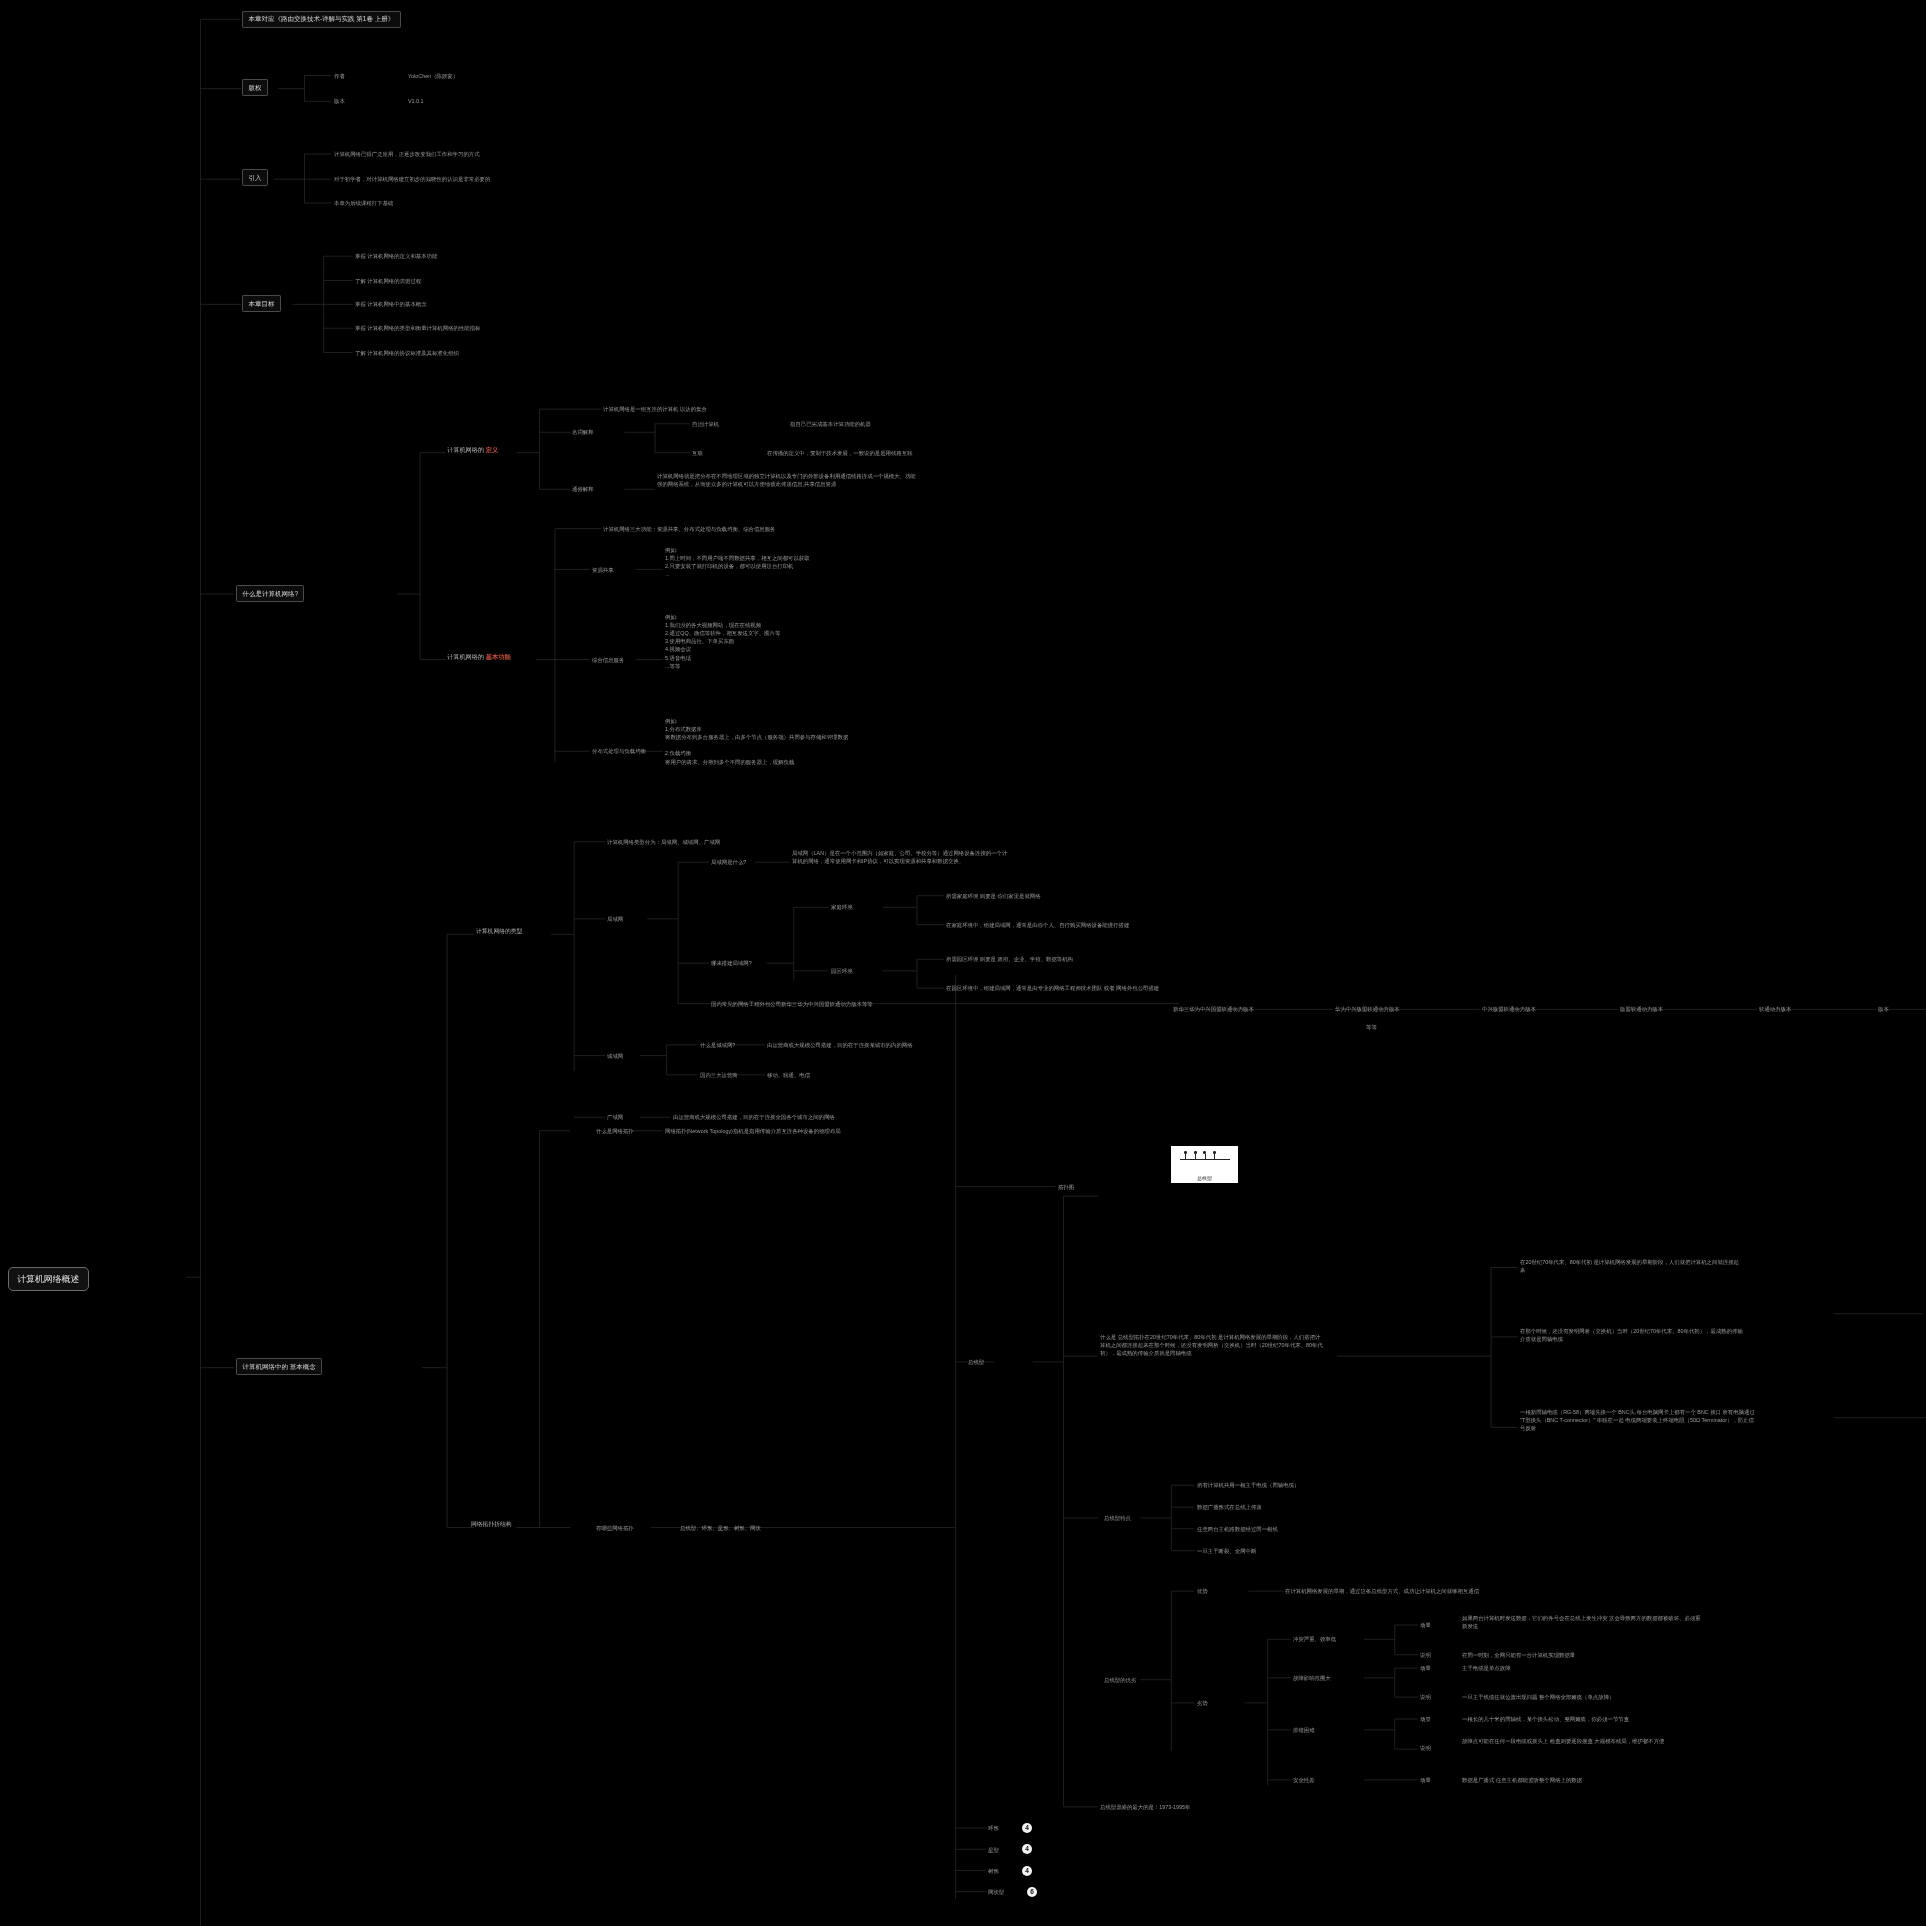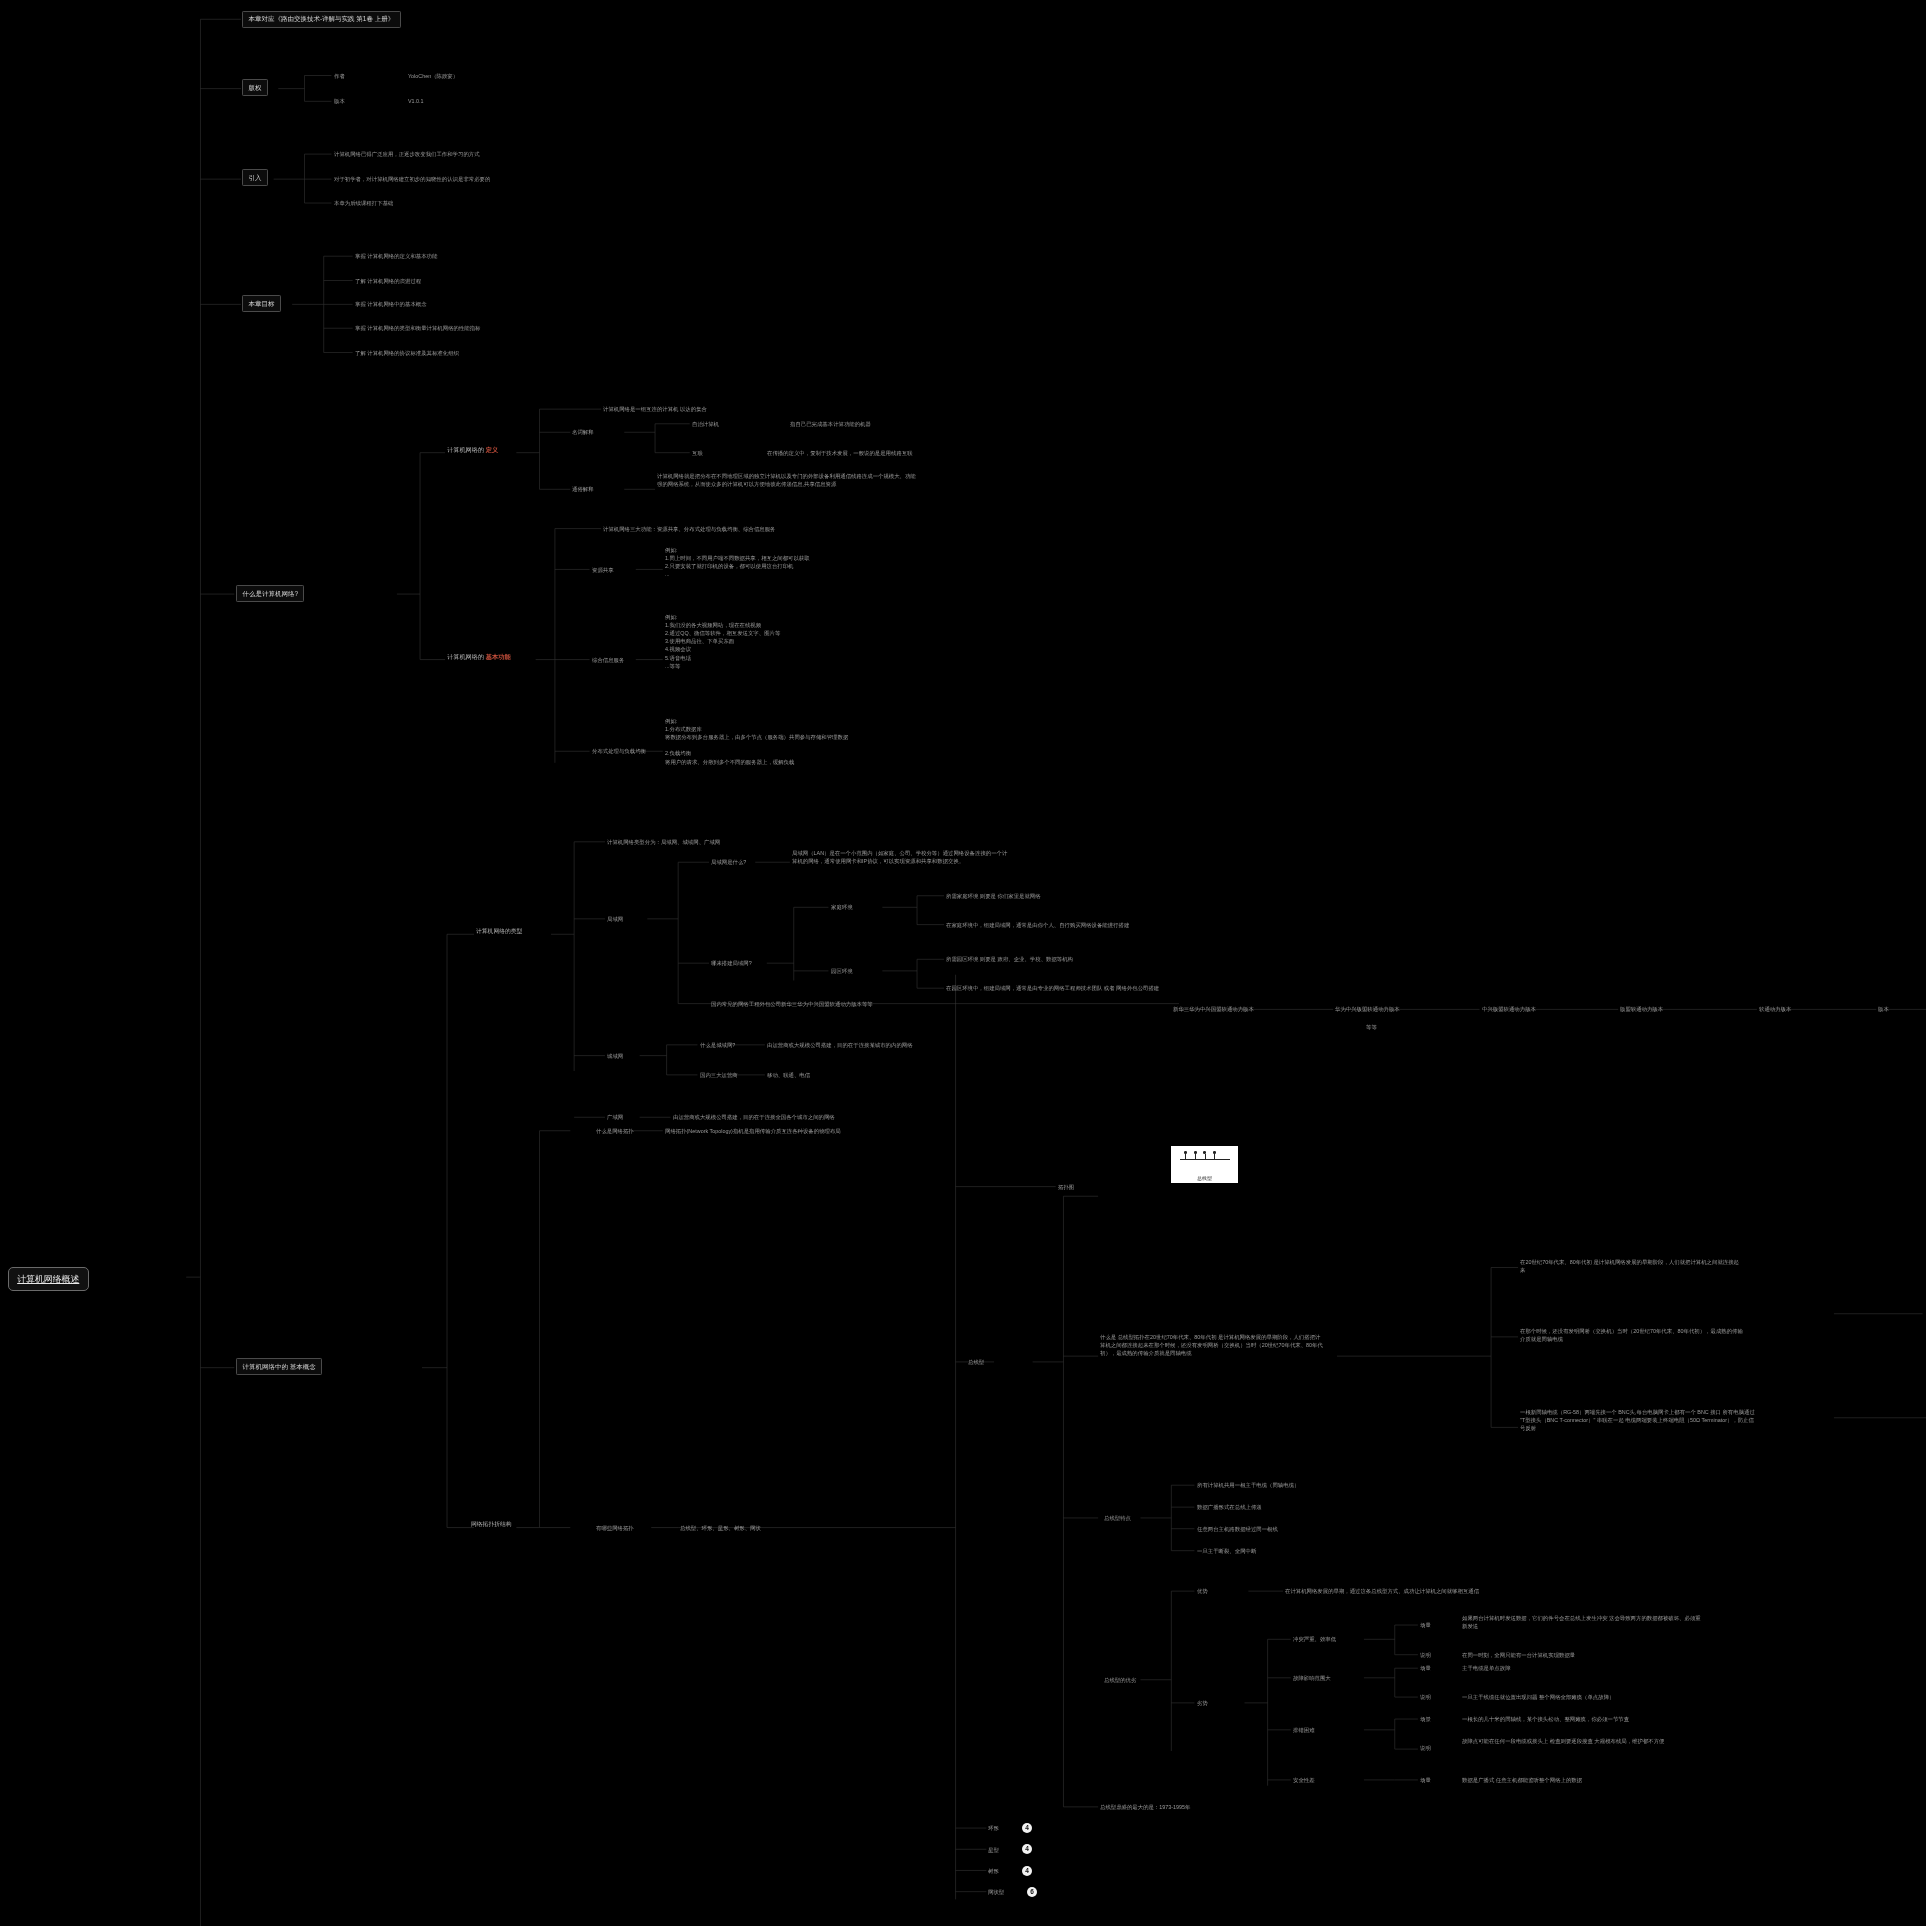--- a/index.html
+++ b/index.html
@@ -21,21 +21,20 @@
   }
   .root{
     position:absolute;
     border:0.4px solid #6a6a6a;
     background:#111;
     color:#e8e8e8;
     font-size:8.9px;
     padding:4.6px 8.5px;
     border-radius:5px;
     white-space:pre;
-    text-decoration:underline;
   }
   .accent{color:#c8503c;font-weight:bold;}
   .muted{color:#8e8e8e;}
   .tiny{font-size:5.4px;line-height:1.5;color:#9c9c9c;}
   .sm{font-size:5.8px;}
   svg.lines{position:absolute;left:0;top:0;width:2291px;height:2562px;pointer-events:none;}
   .dot{
     position:absolute;width:10px;height:10px;border-radius:50%;
     background:#f2f2f2;color:#111;font-size:6.5px;font-weight:bold;
     text-align:center;line-height:10px;

